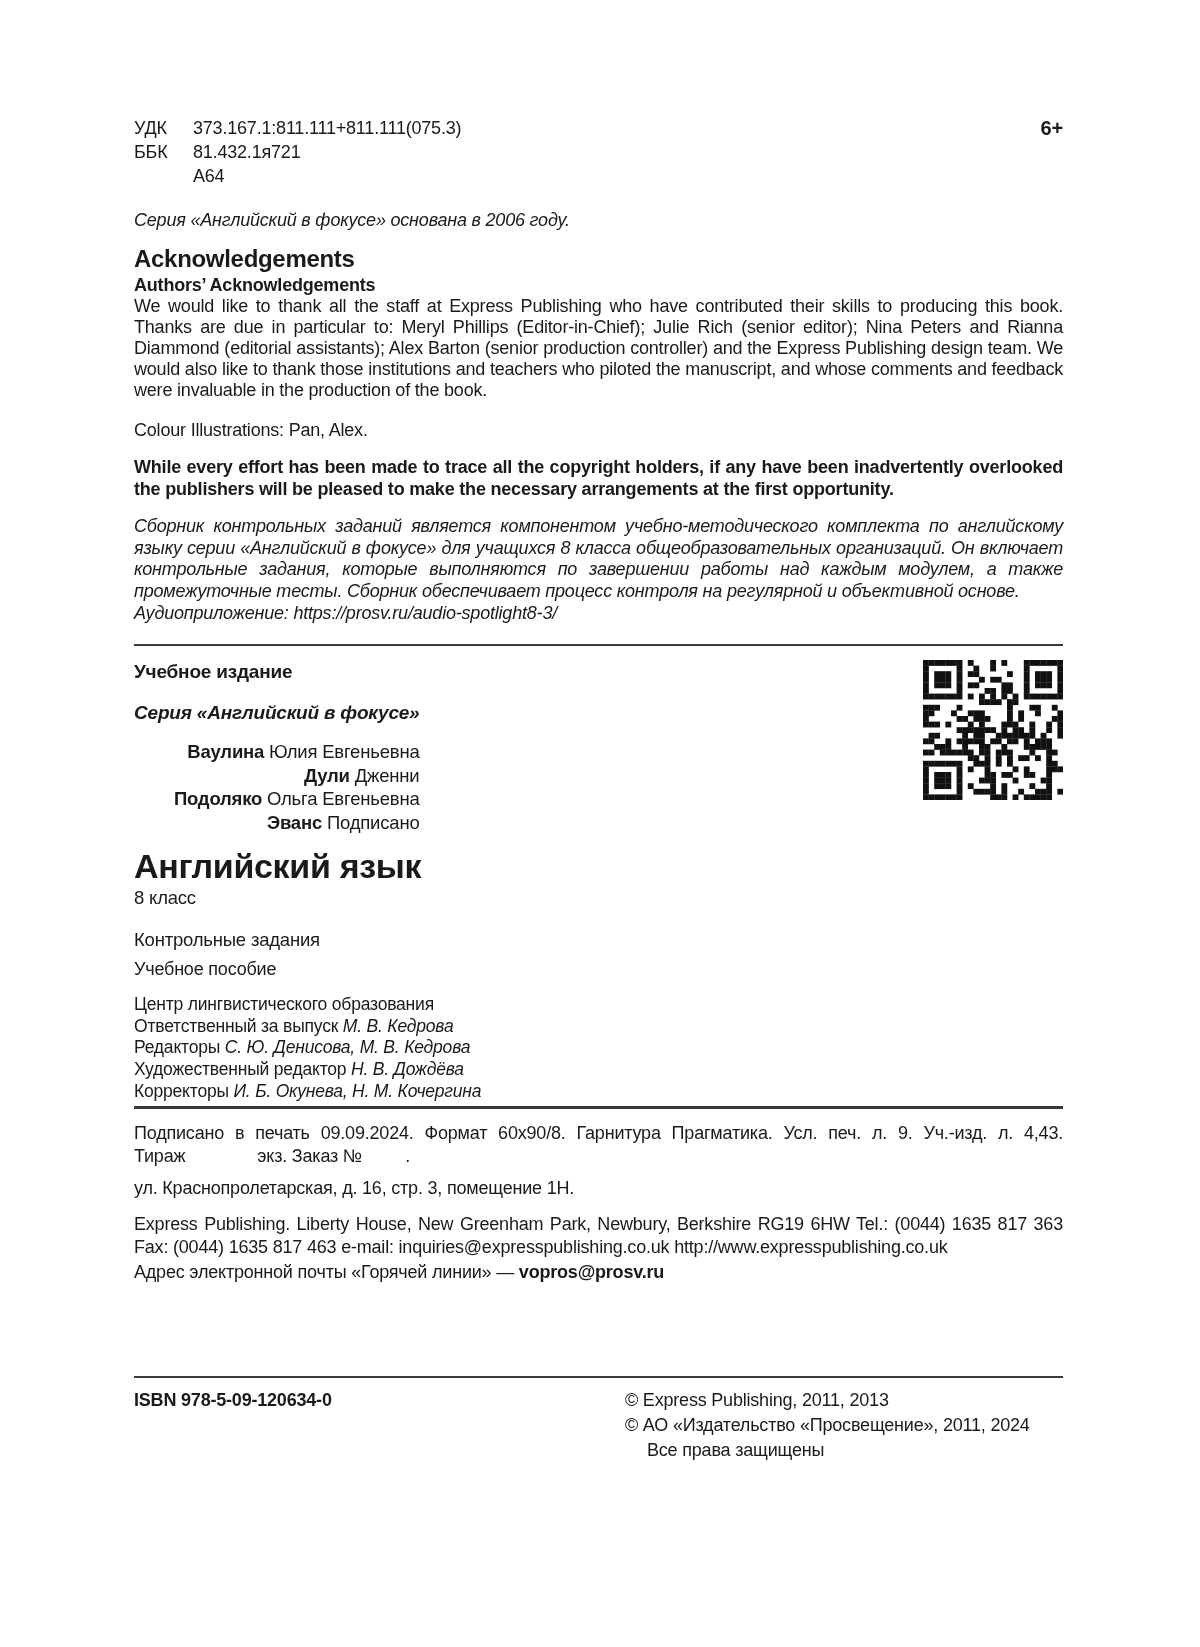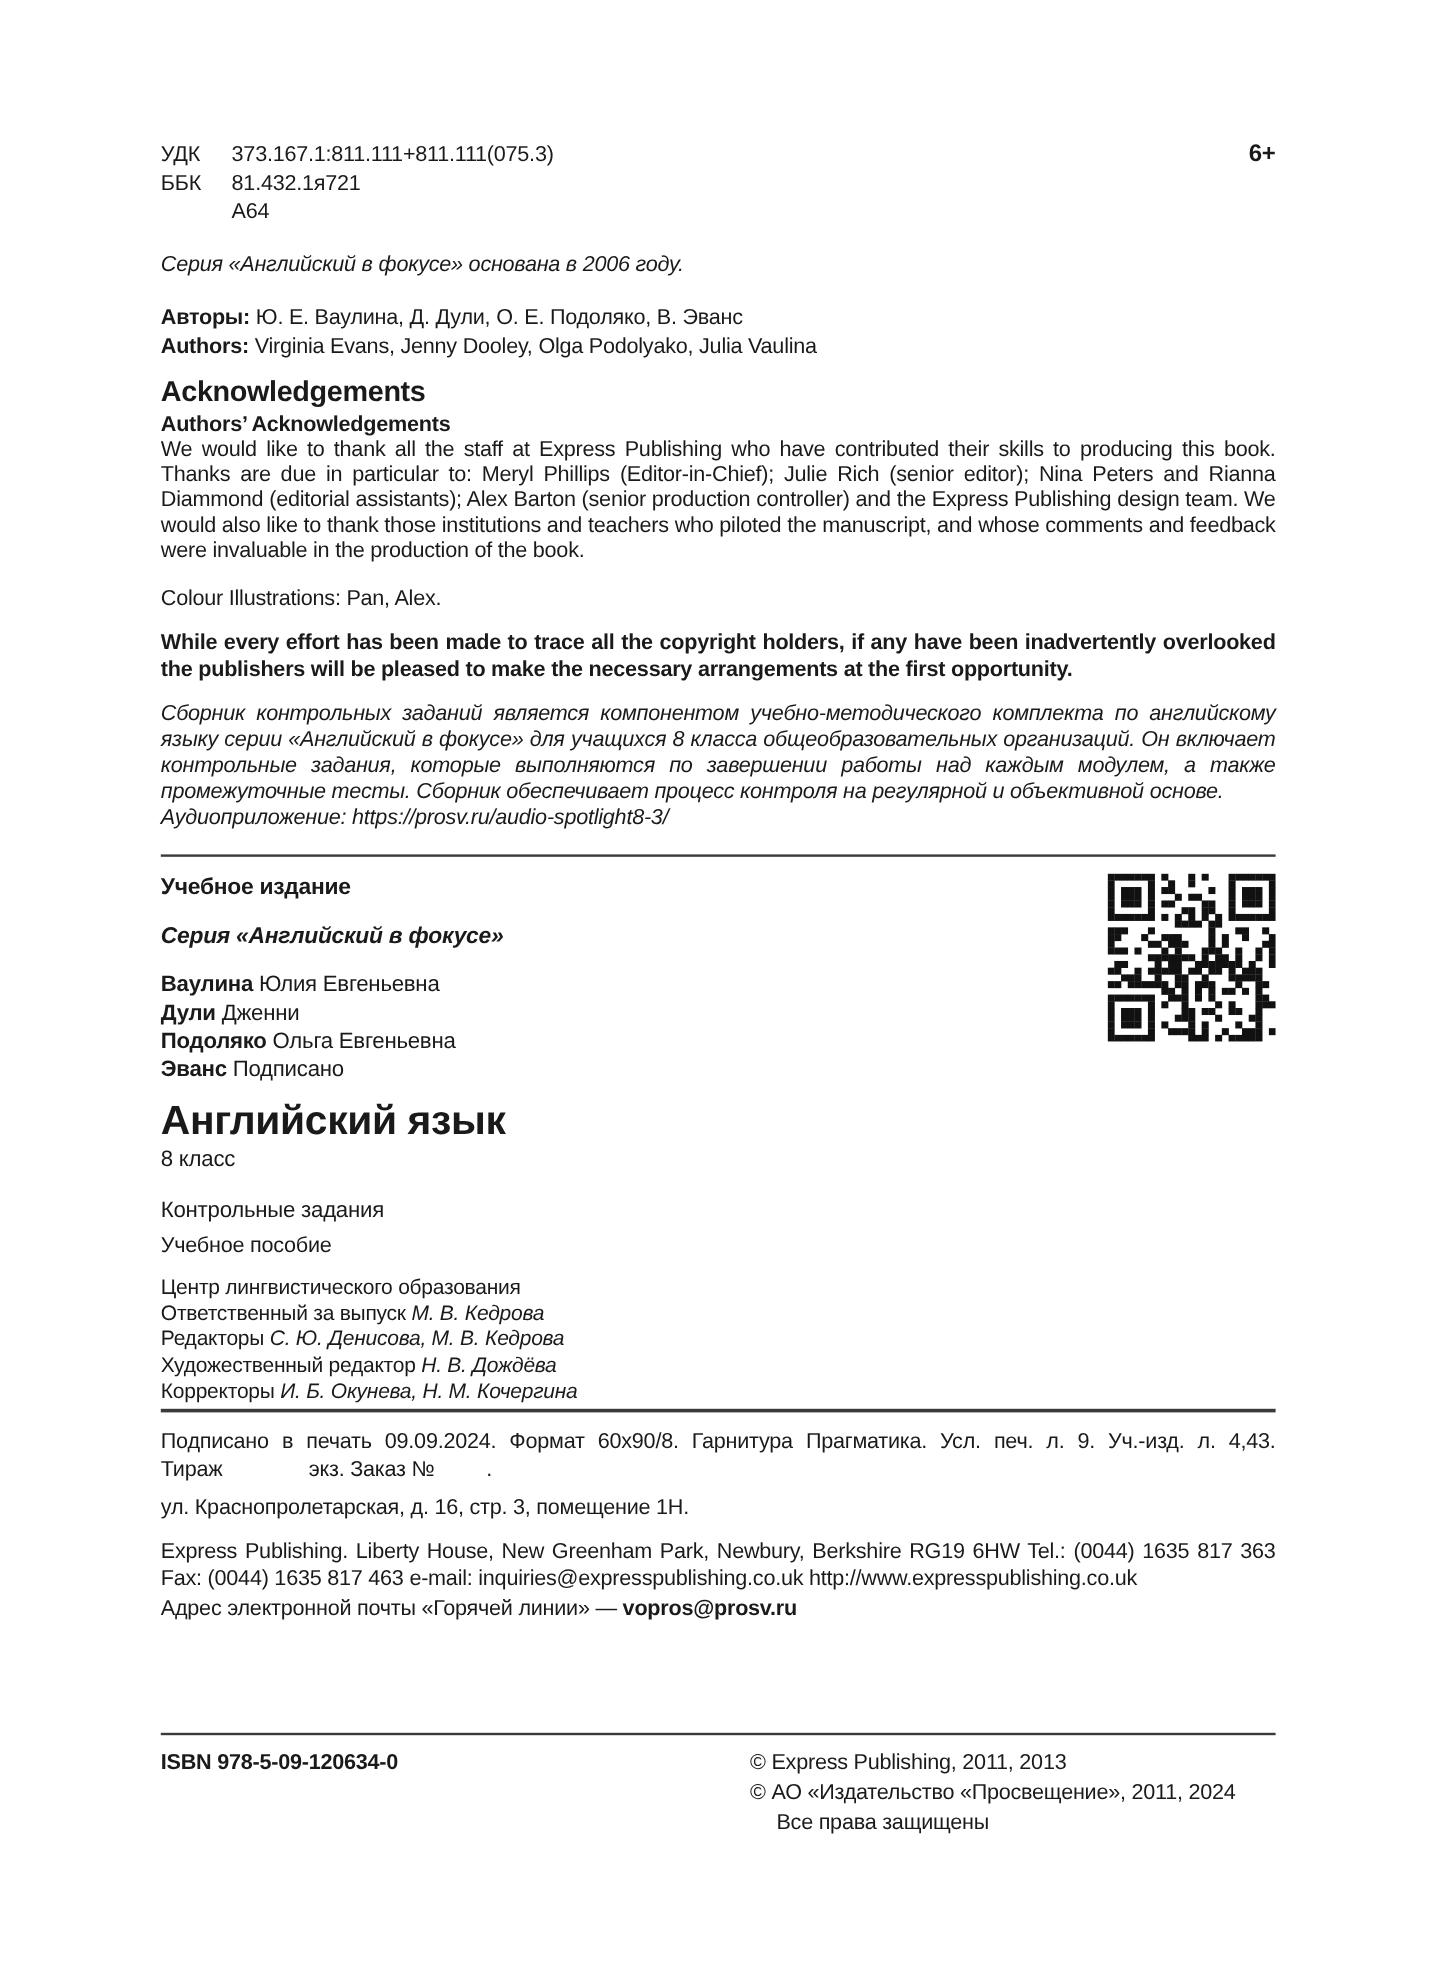--- a/index.html
+++ b/index.html
@@ -48,21 +48,21 @@
 
   .rule { height: 2.5px; background: #3a3a3a; }
   .rule-1 { margin-top: 19px; }
   .rule-2 { margin-top: 4px; }
   .rule-3 { margin-top: 92px; }
 
   .edition-row { display: flex; justify-content: space-between; margin-top: 14px; }
   .ed-type { font-size: 19px; font-weight: bold; line-height: 24px; }
   .ed-series { font-size: 19px; font-weight: bold; font-style: italic; margin-top: 17px; line-height: 24px; }
   .ed-authors { margin-top: 15px; font-size: 18.5px; }
-  .ed-authors p { line-height: 23.7px; }
+  .ed-authors p { line-height: 23.7px; text-align: right; }
   .qr-box { width: 140px; height: 140px; flex: 0 0 auto; }
   .qr-box svg { display: block; width: 140px; height: 140px; fill: #111; }
 
   .subject { font-size: 34px; font-weight: bold; margin-top: 15px; line-height: 32px; letter-spacing: -0.3px; }
   .grade { font-size: 18.5px; margin-top: 4px; line-height: 23px; }
   .booktype { font-size: 18.5px; margin-top: 19px; line-height: 23px; }
   .edkind { font-size: 18px; margin-top: 7px; line-height: 22px; }
 
   .staff { margin-top: 14px; font-size: 17.5px; }
   .staff p { line-height: 21.7px; }
@@ -96,24 +96,20 @@
       </div>
       <div class="udc-row">
         <span class="udc-label"></span><span>А64</span>
       </div>
     </div>
     <div class="age-rating">6+</div>
   </div>
 
   <p class="series-note">Серия «Английский в фокусе» основана в 2006 году.</p>
 
-  <div class="authors-block">
-    <p><b>Авторы:</b><span> Ю. Е. Ваулина, Д. Дули, О. Е. Подоляко, В. Эванс</span></p>
-    <p><b>Authors:</b><span> Virginia Evans, Jenny Dooley, Olga Podolyako, Julia Vaulina</span></p>
-  </div>
 
   <div class="ack-title">Acknowledgements</div>
   <div class="ack-sub">Authors’ Acknowledgements</div>
   <p class="just ack-body">We would like to thank all the staff at Express Publishing who have contributed their skills to producing this book. Thanks are due in particular to: Meryl Phillips (Editor-in-Chief); Julie Rich (senior editor); Nina Peters and Rianna Diammond (editorial assistants); Alex Barton (senior production controller) and the Express Publishing design team. We would also like to thank those institutions and teachers who piloted the manuscript, and whose comments and feedback were invaluable in the production of the book.</p>
 
   <p class="colour-line">Colour Illustrations: Pan, Alex.</p>
 
   <p class="just notice">While every effort has been made to trace all the copyright holders, if any have been inadvertently overlooked the publishers will be pleased to make the necessary arrangements at the first opportunity.</p>
 
   <div class="annotation">

